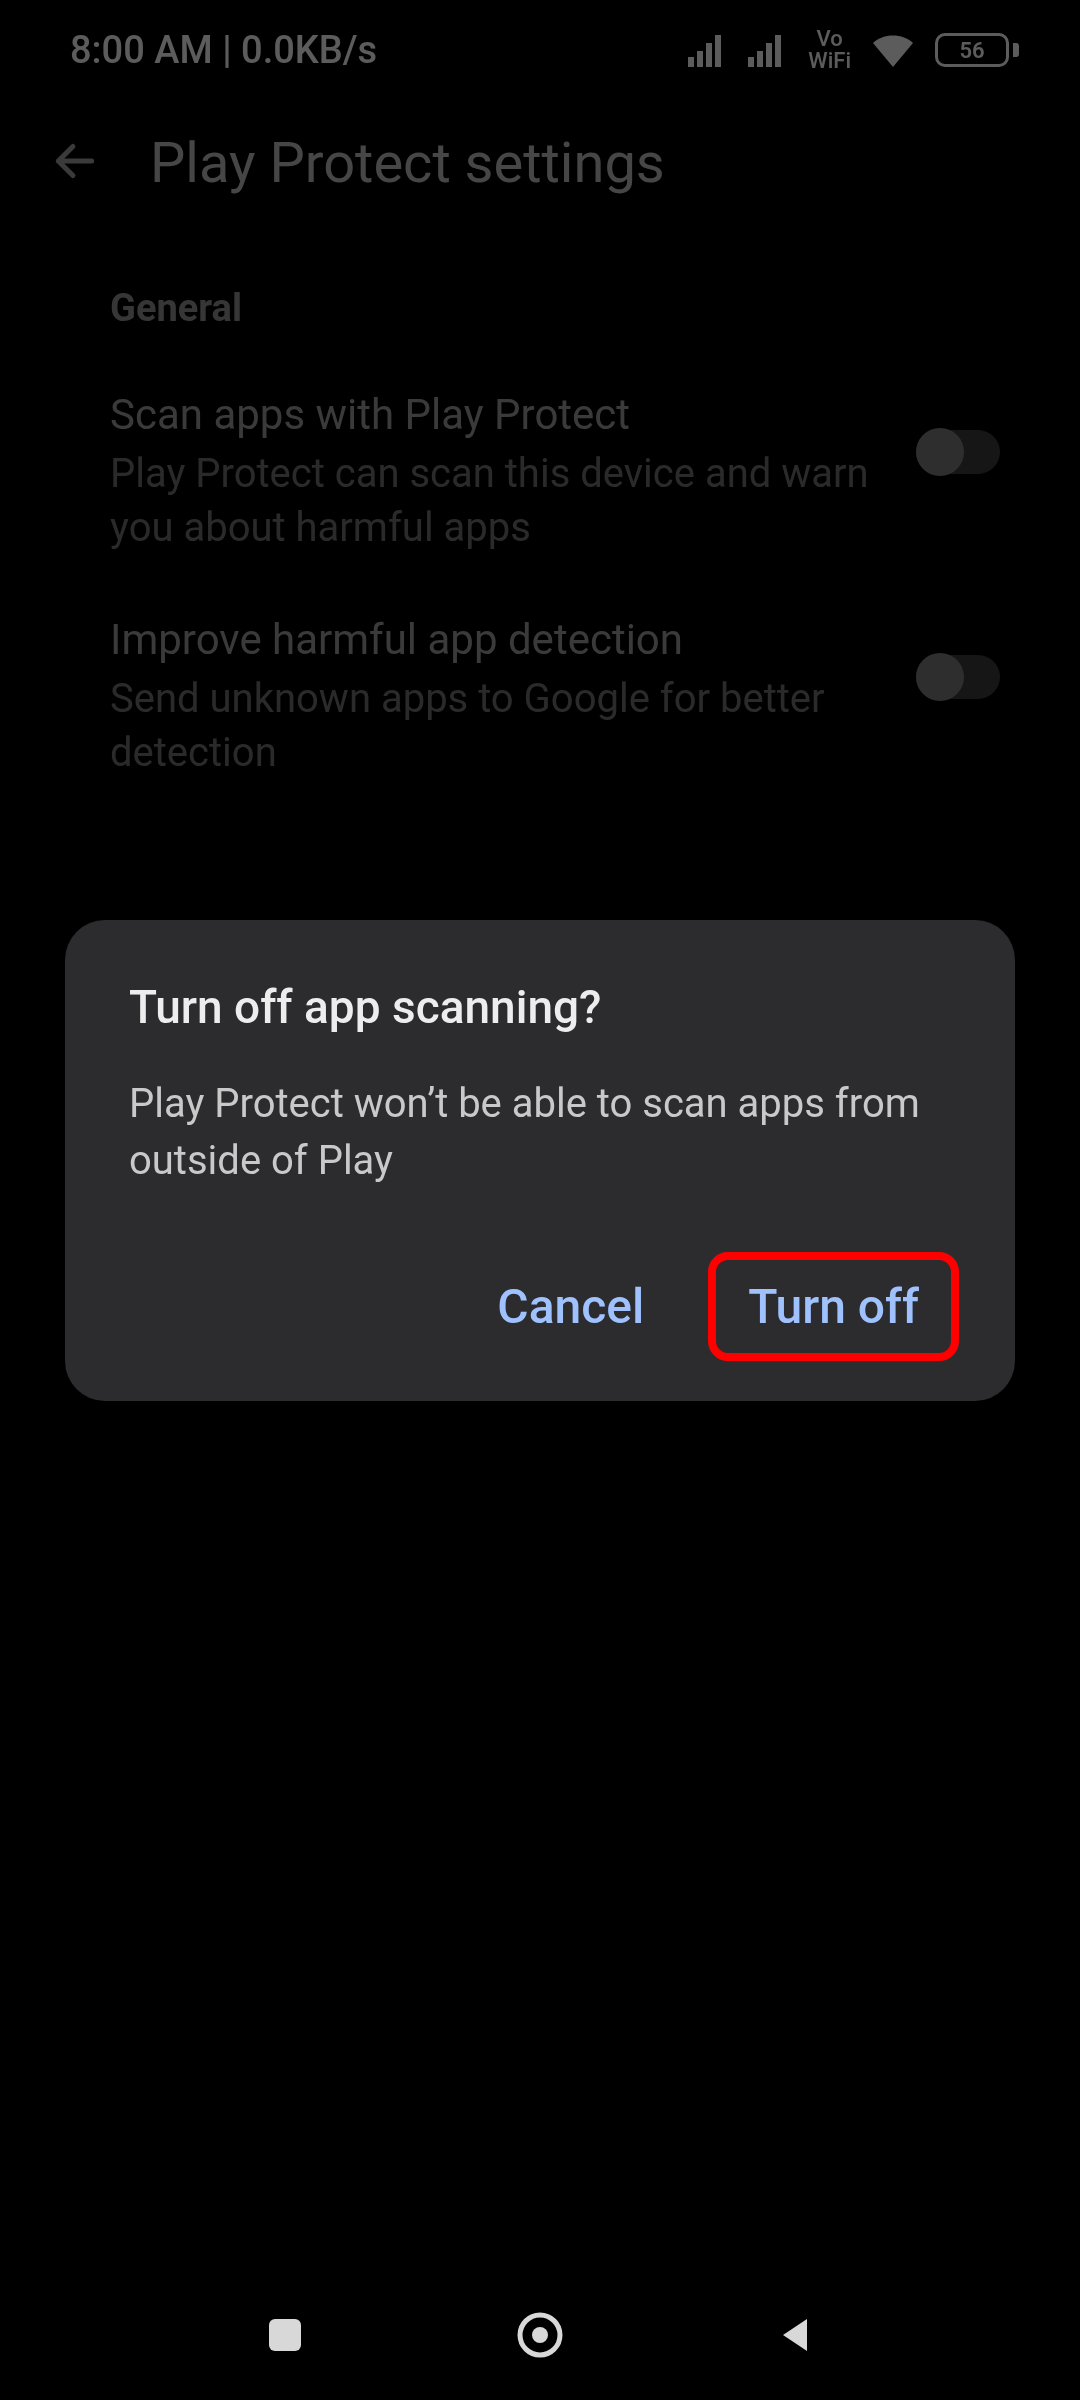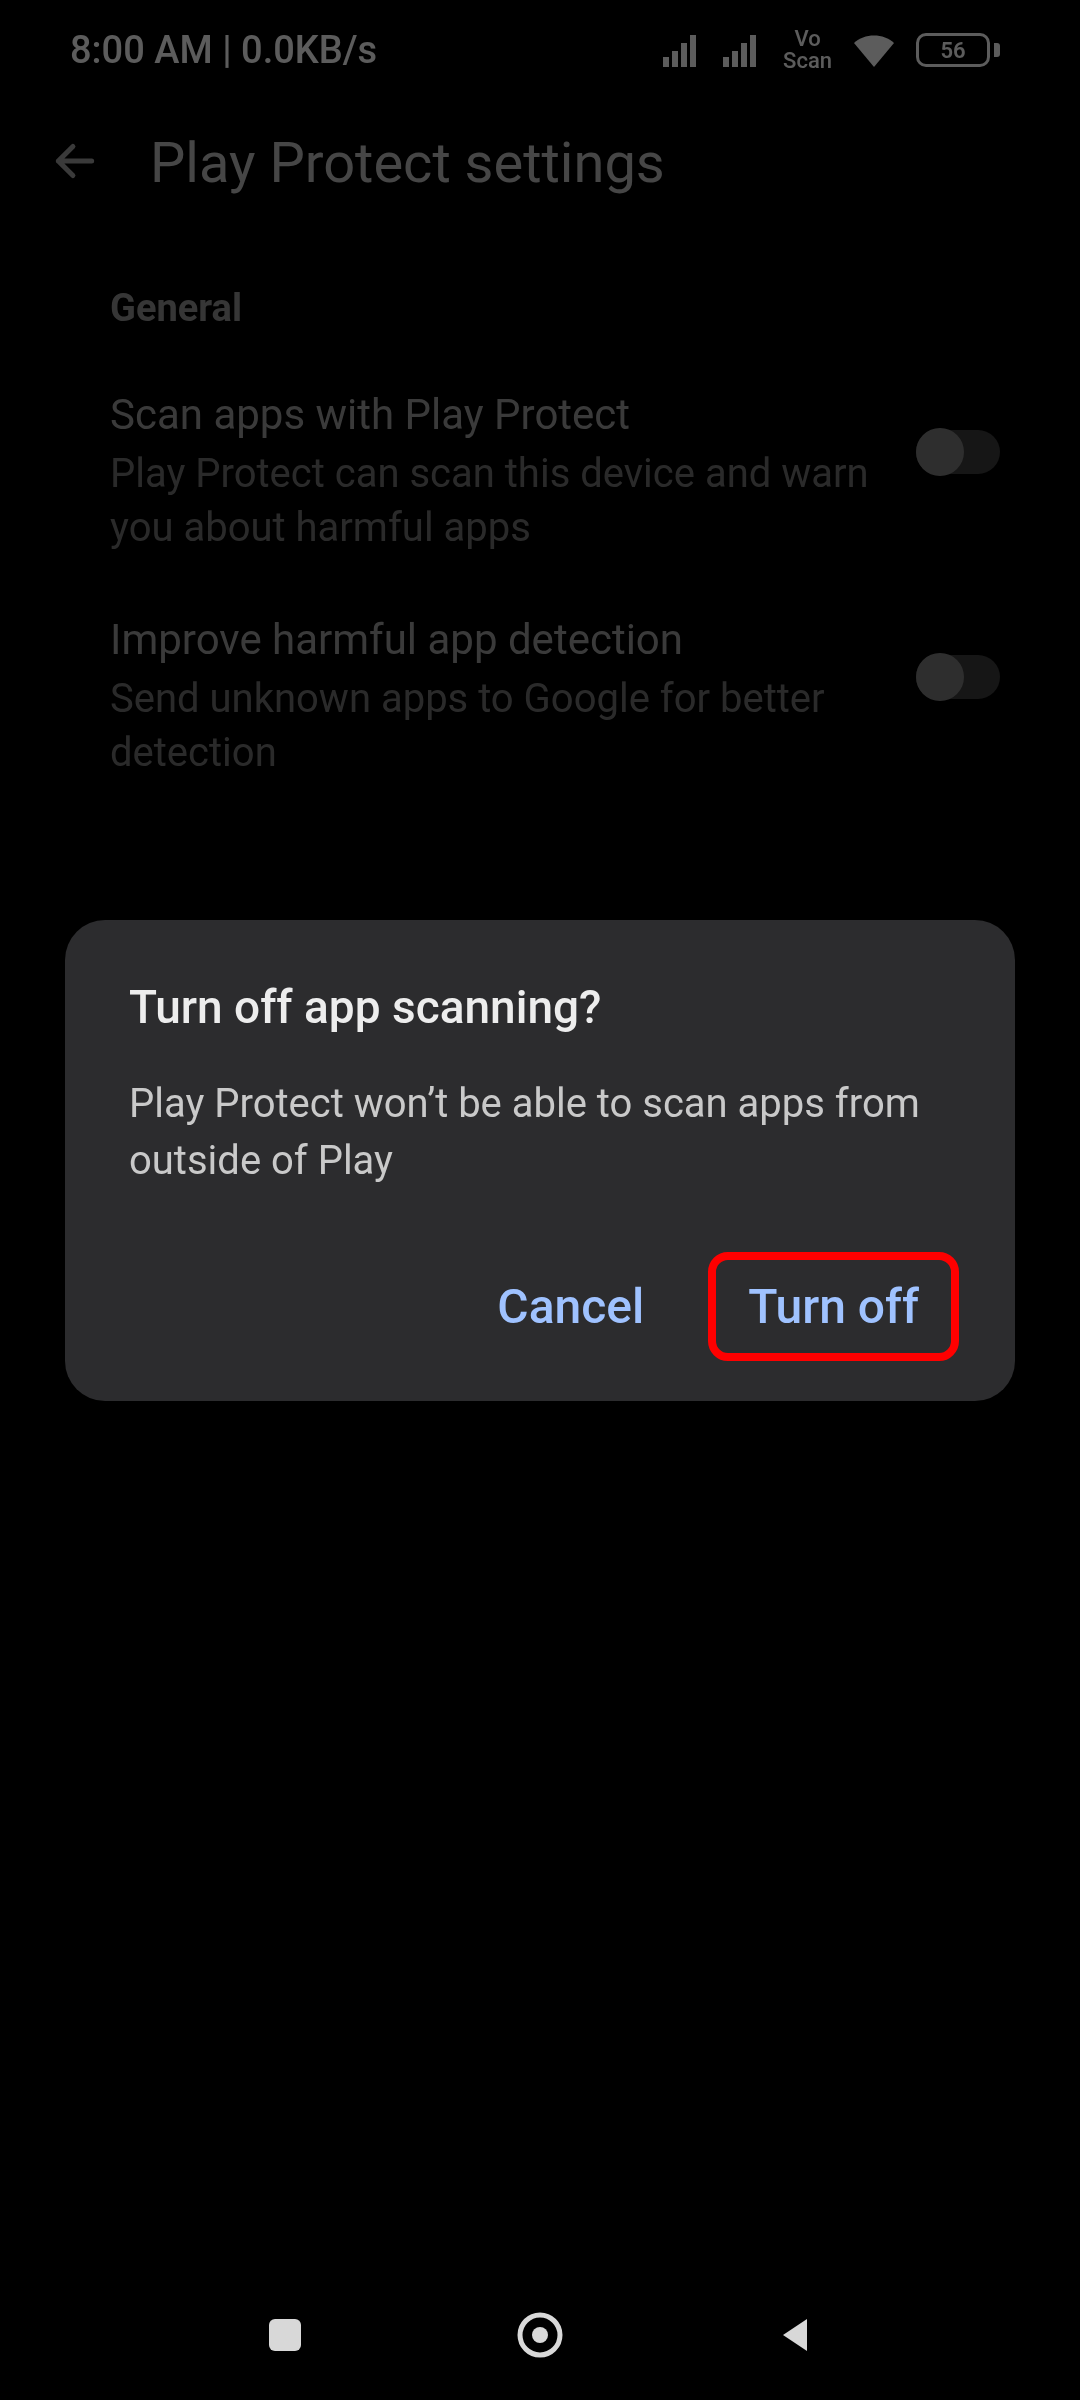--- a/index.html
+++ b/index.html
@@ -14,21 +14,21 @@
   }
 
   
   .status-bar {
     position: absolute;
     top: 0; left: 0; right: 0;
     height: 100px;
     display: flex;
     align-items: center;
     justify-content: space-between;
-    padding: 0 80px 0 70px;
+    padding: 0 61px 0 70px;
     font-size: 38px;
     color: #f2f2f2;
     font-weight: 500;
   }
   .status-right {
     display: flex;
     align-items: center;
     gap: 20px;
   }
   .status-right svg, .status-right .icon { display: block; }
@@ -210,21 +210,21 @@
           <g fill="#f2f2f2">
             <rect x="0" y="24" width="6" height="10"></rect>
             <rect x="9" y="18" width="6" height="16"></rect>
             <rect x="18" y="10" width="6" height="24"></rect>
             <rect x="27" y="2" width="6" height="32"></rect>
           </g>
         </svg>
     </span>
     <span class="vowifi">
       <span>Vo</span>
-      <span>Scan</span>
+      <span>WiFi</span>
     </span>
     <span class="icon">
       <svg width="44" height="34" viewBox="0 0 44 34">
           <path fill="#f2f2f2" d="M22 34 L2 10 C12 0 32 0 42 10 Z"></path>
         </svg>
     </span>
     <span class="battery">
       <span class="battery-body">56</span>
       <span class="battery-tip"></span>
     </span>

